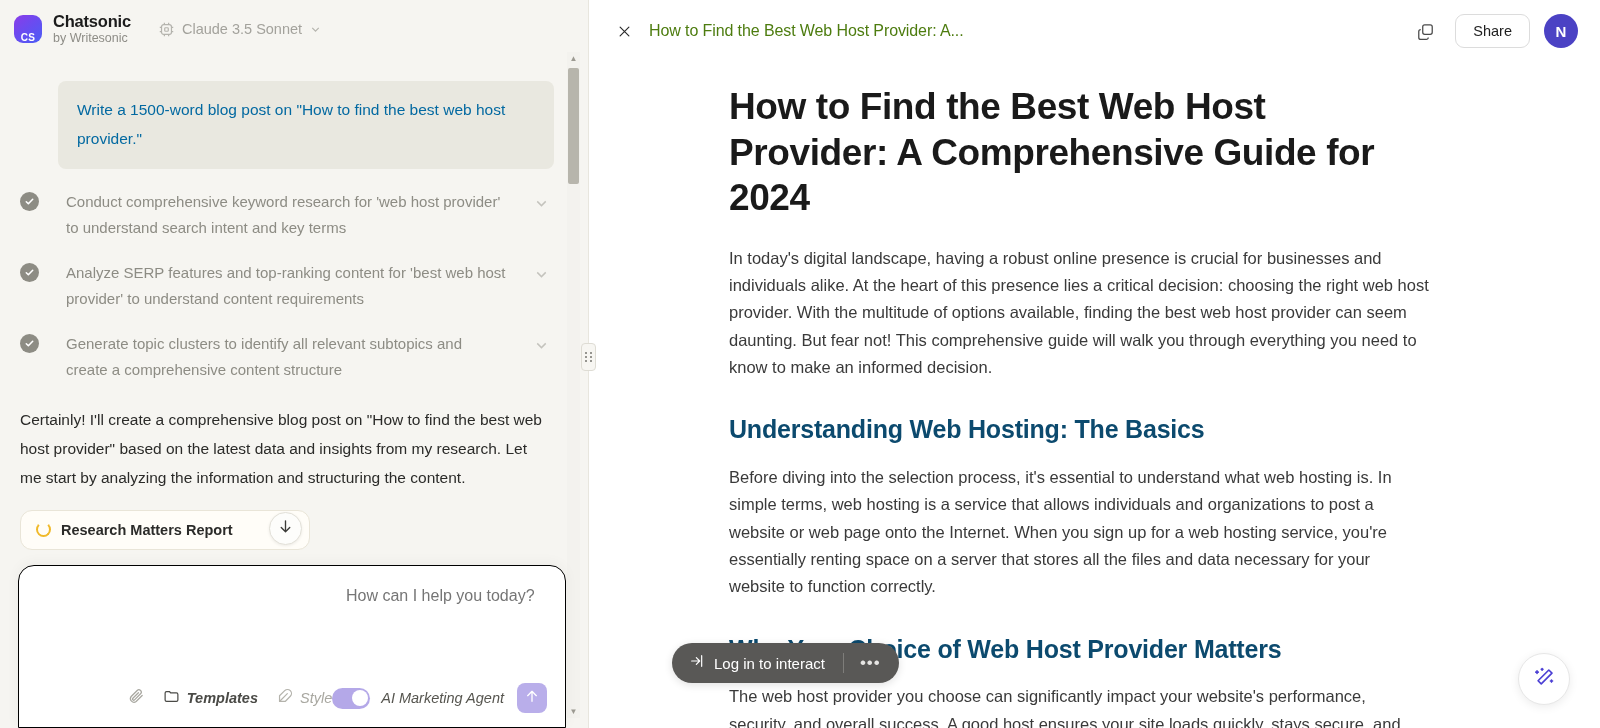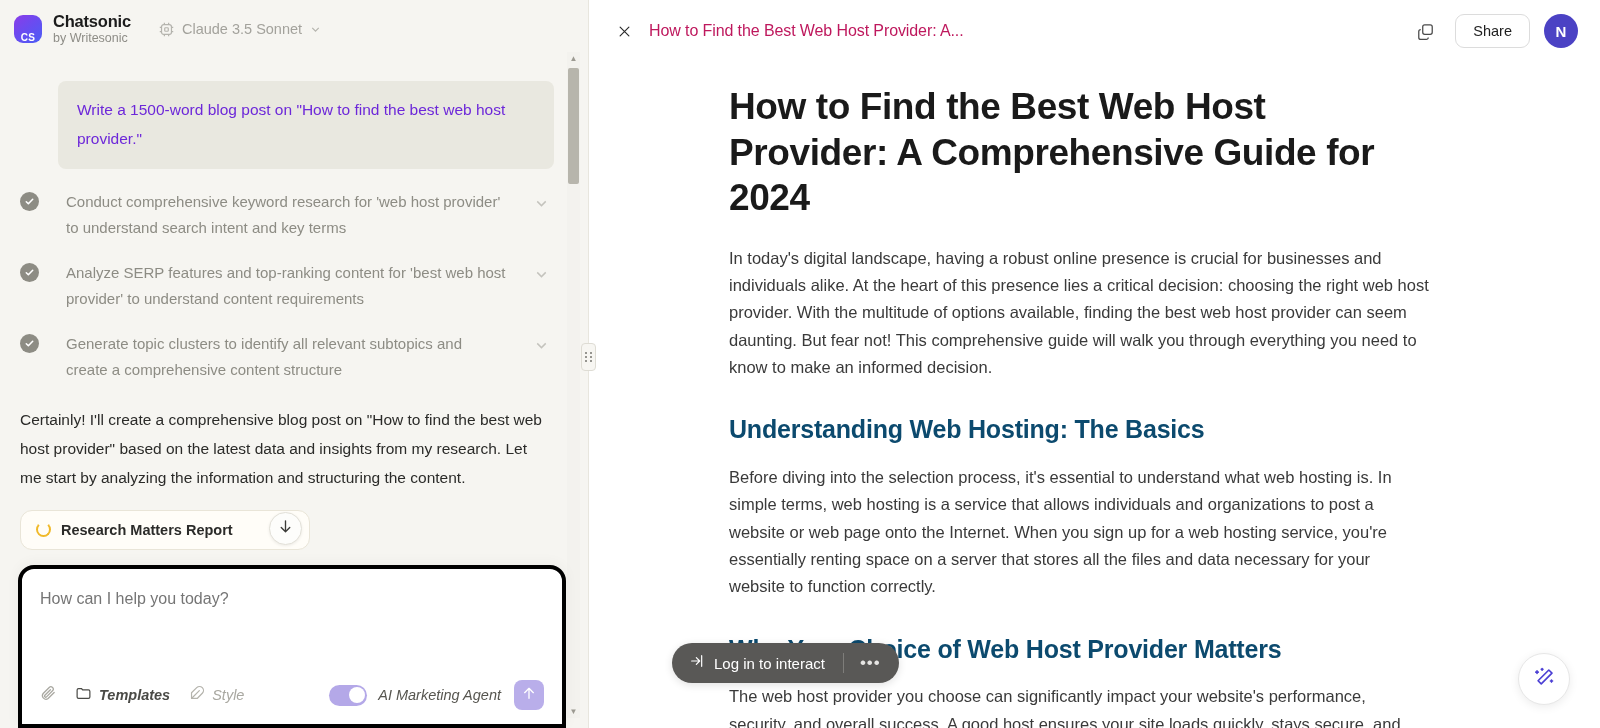--- a/index.html
+++ b/index.html
@@ -48,21 +48,21 @@
     flex: 1 1 auto; position: relative;
     padding: 10px 34px 0 20px;
     overflow: hidden;
   }
   .user-bubble {
     margin: 13px 0 0 38px;
     background: #e9e8e0;
     border-radius: 8px;
     padding: 15px 19px 16px 19px;
     font-size: 15.5px; line-height: 1.85;
-    color: #6d28d9;
+    color: #0369a1;
     max-width: 500px;
   }
   .task {
     display: flex; align-items: flex-start; gap: 27px;
     margin-top: 20px; padding-right: 4px;
   }
   .task-check {
     width: 19px; height: 19px; border-radius: 50%;
     background: #8d8c84; flex: none; margin-top: 3px;
     display: flex; align-items: center; justify-content: center;
@@ -120,26 +120,26 @@
     background: #b7b5ac; border-radius: 2px; cursor: pointer;
   }
 
   
   .composer-wrap {
     position: absolute; left: 18px; right: 22px; bottom: 0;
     z-index: 8;
   }
   .composer {
     background: #ffffff;
-    border: 4px solid #000000;
+    border: 1px solid #000000;
     border-radius: 16px 16px 0 0;
     box-shadow: 0 -2px 14px rgba(0,0,0,.045);
     height: 163px;
-    padding: 19px 18px 0 18px;
-    display: flex; flex-direction: column;
+    padding: 19px 18px 0 6px;
+    display: flex; flex-direction: column; align-items: flex-end;
   }
   .composer-input {
     flex: 1 1 auto;
     font-size: 16px; color: #9a9992;
     font-family: "Liberation Sans", sans-serif;
     border: none; outline: none; background: transparent;
     resize: none; line-height: 1.4;
   }
   .composer-bar {
     height: 54px; flex: none;
@@ -193,21 +193,21 @@
     height: 62px; flex: none;
     display: flex; align-items: center;
     padding: 0 22px 0 22px; gap: 0;
     background: #fff;
   }
   .close-x {
     width: 26px; height: 26px; display: flex; align-items: center; justify-content: center;
     cursor: pointer; color: #2c2c2c; flex: none;
   }
   .doc-tab-title {
-    margin-left: 12px; font-size: 16px; color: #be185d; letter-spacing: -.1px;
+    margin-left: 12px; font-size: 16px; color: #4d7c0f; letter-spacing: -.1px;
     cursor: pointer;
   }
   .rh-spacer { flex: 1 1 auto; }
   .copy-btn { width: 28px; height: 28px; display: flex; align-items: center; justify-content: center; cursor: pointer; }
   .share-btn {
     margin-left: 16px;
     border: 1px solid #dcdcdc; border-radius: 9px;
     padding: 8px 17px; font-size: 14.5px; color: #1f1f1f;
     background: #fff; cursor: pointer; font-family: "Liberation Sans", sans-serif;
   }

